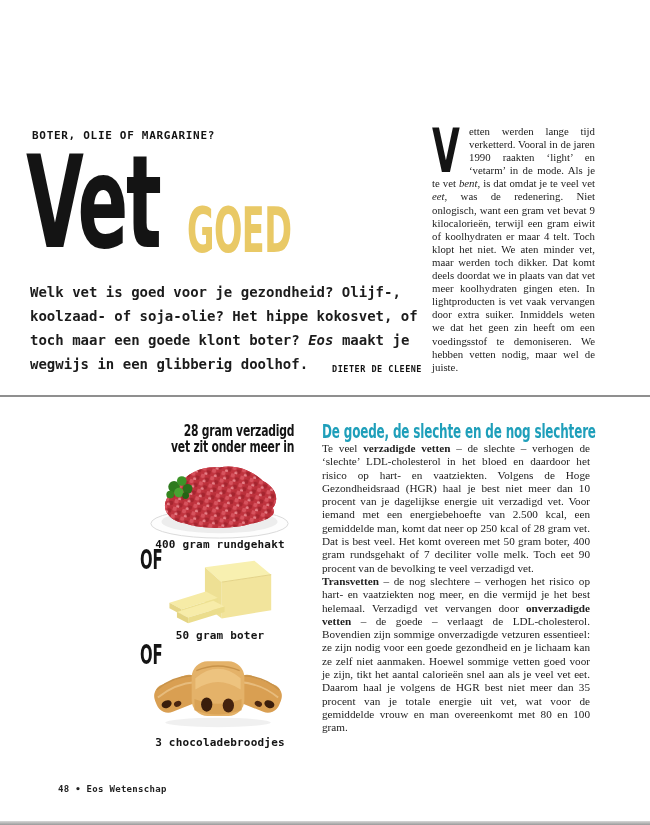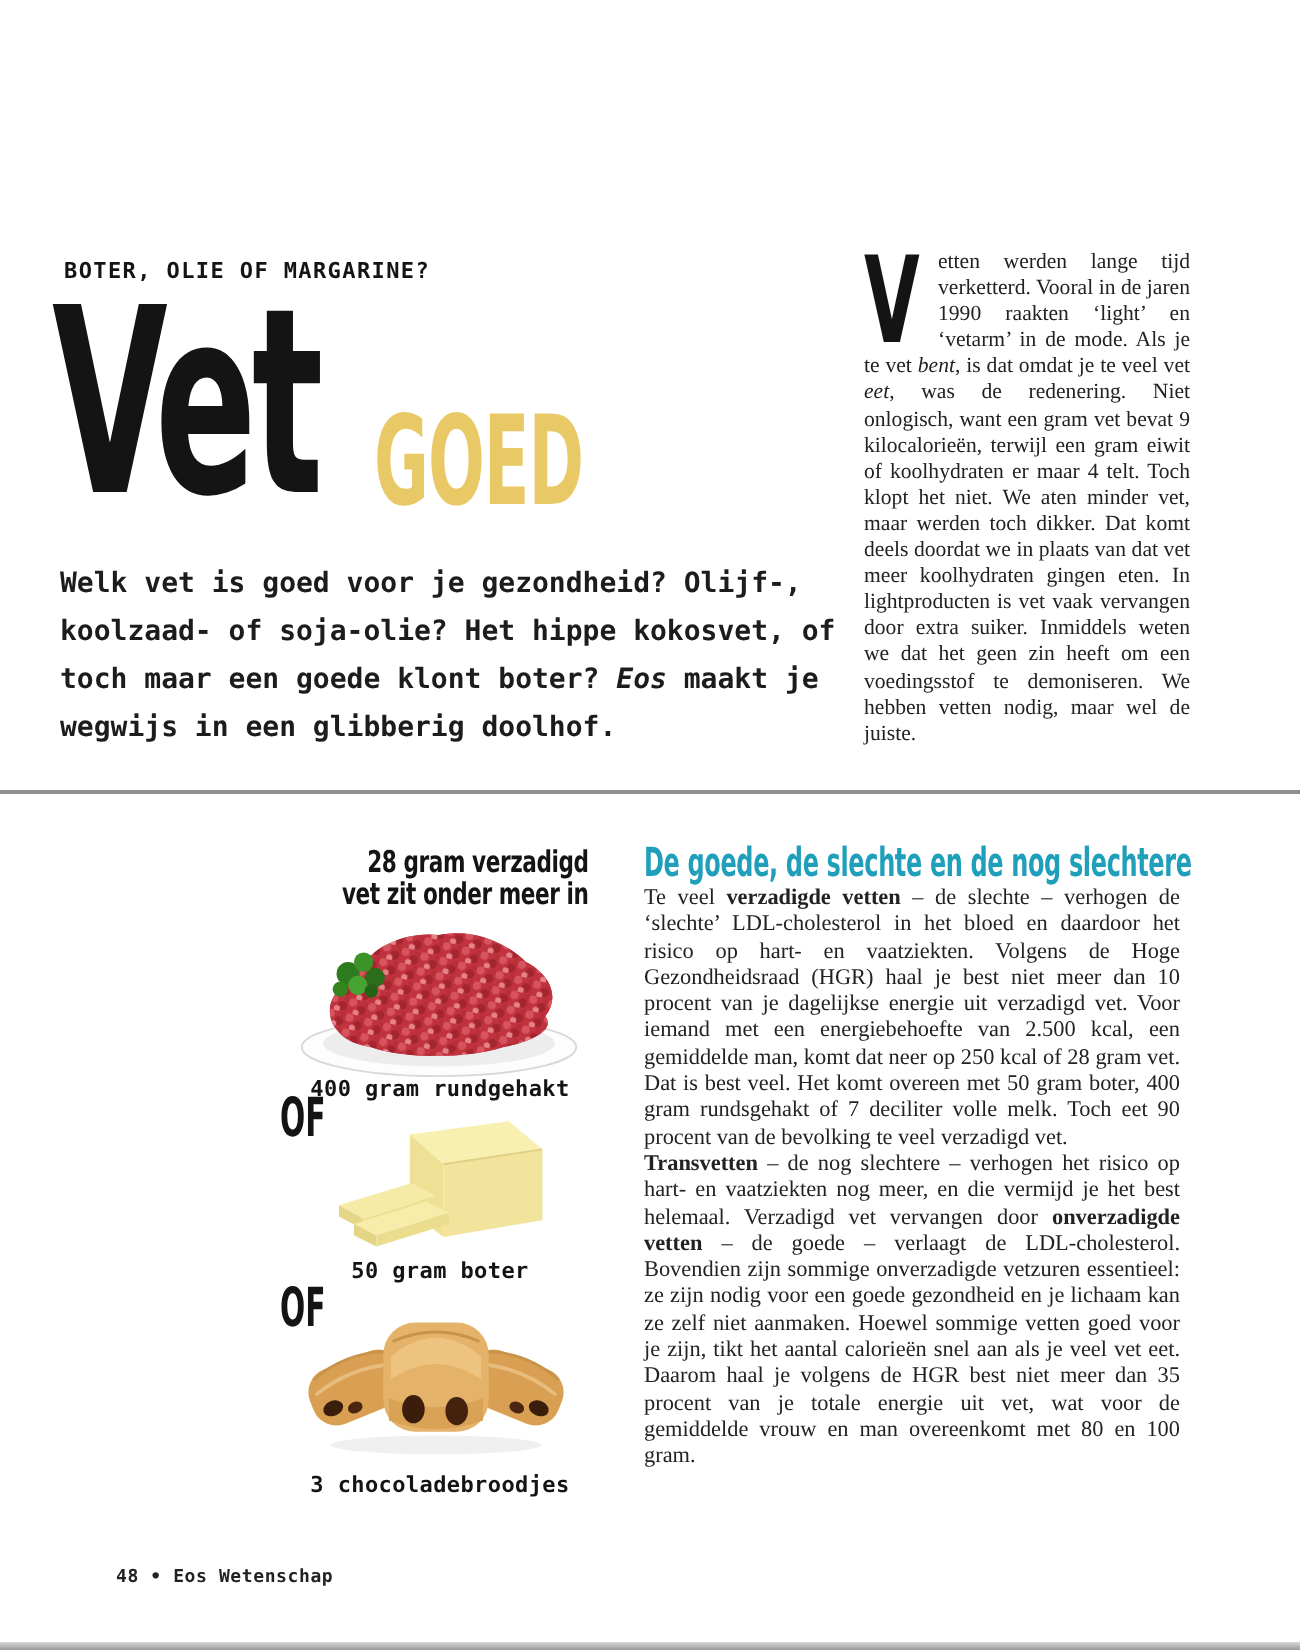--- a/index.html
+++ b/index.html
@@ -109,20 +109,21 @@
   <div class="kicker">BOTER, OLIE OF MARGARINE?</div>
 
   <div class="title-vet">Vet</div>
   <div class="title-goed">GOED</div>
 
   <div class="intro"><span>Welk vet is goed voor je gezondheid? Olijf-,
 koolzaad- of soja-olie? Het hippe kokosvet, of
 toch maar een goede klont boter? </span><span class="seg-italic">Eos</span><span> maakt je
 wegwijs in een glibberig doolhof.</span></div>
 
+  <div class="byline">DIETER DE CLEENE</div>
 
   <div class="lead">
     <span class="dropcap-wrap">
         <span class="dropcap">V</span>
       </span><span><span>etten werden lange tijd verketterd. Vooral in de jaren 1990 raakten ‘light’ en ‘vetarm’ in de mode. Als je te vet </span><span class="seg-italic">bent</span><span>, is dat omdat je te veel vet </span><span class="seg-italic">eet</span><span>, was de redenering. Niet onlogisch, want een gram vet bevat 9 kilocalorieën, terwijl een gram eiwit of koolhydraten er maar 4 telt. Toch klopt het niet. We aten minder vet, maar werden toch dikker. Dat komt deels doordat we in plaats van dat vet meer koolhydraten gingen eten. In lightproducten is vet vaak vervangen door extra suiker. Inmiddels weten we dat het geen zin heeft om een voedingsstof te demoniseren. We hebben vetten nodig, maar wel de juiste.</span></span>
   </div>
 
   <div class="rule"></div>
 
   <div class="infographic">

